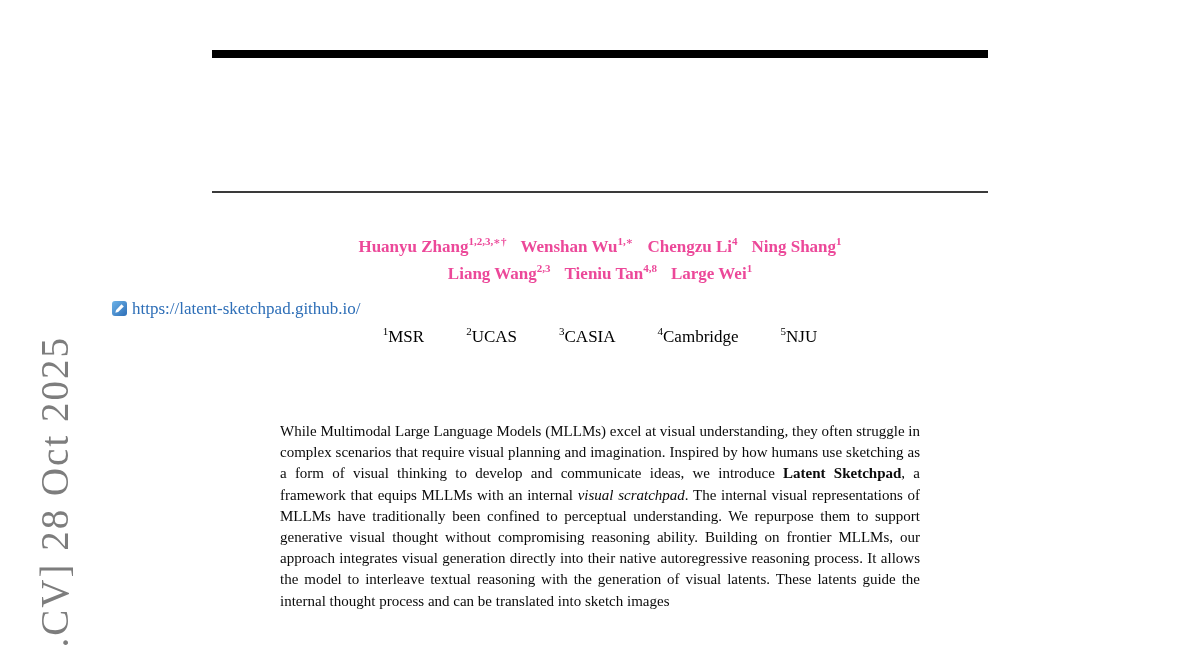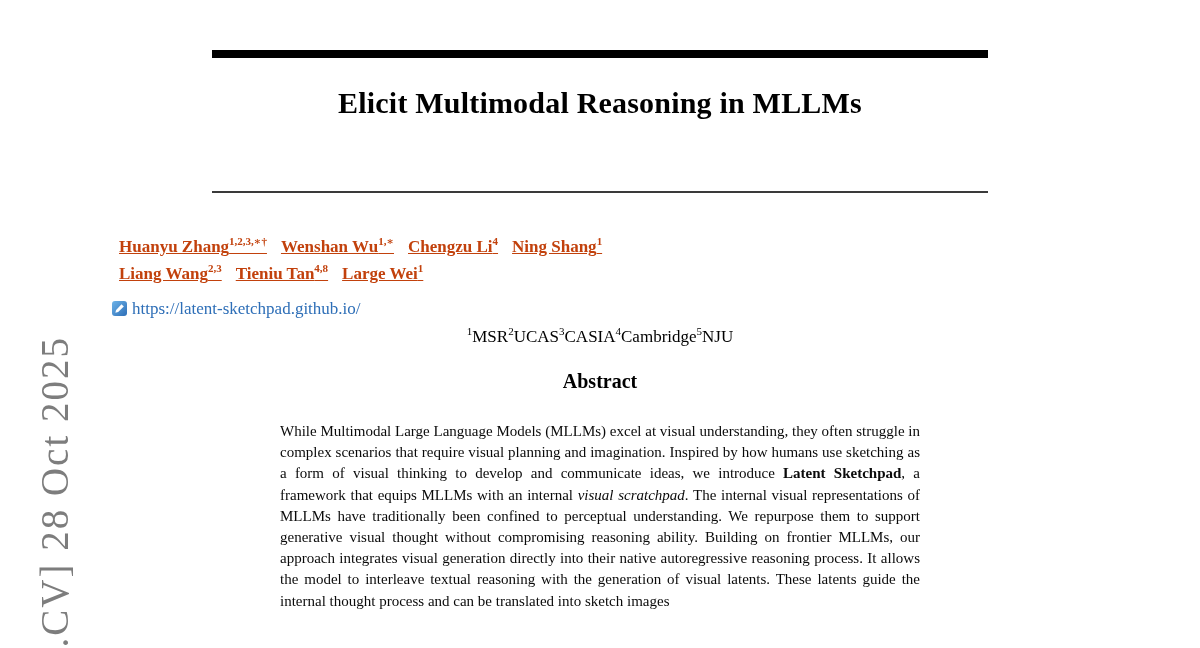--- a/index.html
+++ b/index.html
@@ -38,45 +38,44 @@
   .title {
     position: absolute; left: 212px; top: 84px; width: 776px;
     text-align: center;
     font-size: 30px; font-weight: bold; line-height: 38px;
     color: #000000;
     letter-spacing: 0.2px;
   }
 
   .authors {
     position: absolute; left: 112px; top: 230px; width: 976px;
-    text-align: left;
+    text-align: center;
     font-size: 17px; font-weight: bold; line-height: 23px;
-    color: #c2410c;
-    text-decoration: underline;
+    color: #ec4899;
   }
   .authors .author { margin: 0 7px; white-space: nowrap; }
   .authors sup { font-weight: bold; font-size: 11px; }
 
   .link-row {
     position: absolute; left: 112px; top: 299px; width: 976px;
     font-size: 17px; line-height: 20px;
   }
   .pad-icon {
     display: inline-block; width: 15px; height: 15px;
     background: linear-gradient(135deg, #6db3e8, #2d6eb7);
     border-radius: 3px;
     vertical-align: -2px; margin-right: 5px;
     position: relative;
   }
   .pad-icon svg { position: absolute; left: 2px; top: 2px; }
   .paper-link { color: #2d6eb7; text-decoration: none; }
 
   .affils {
     position: absolute; left: 112px; top: 321px; width: 976px;
-    display: flex; justify-content: center; 
+    display: flex; justify-content: center; gap: 42px;
     font-size: 17px; line-height: 21px; color: #000000;
   }
   .affils sup { font-size: 11px; }
 
   .abstract-heading {
     position: absolute; left: 212px; top: 370px; width: 776px;
     text-align: center; font-size: 20px; font-weight: bold; color: #000000;
   }
 
   .abstract-body {
@@ -89,21 +88,20 @@
 </head>
 <body>
 
 <div class="page">
 
   <div class="watermark">cs.CV] 28 Oct 2025</div>
 
   <div class="rule-thick"></div>
 
   <div class="title">
-    <div>Elicit Multimodal Reasoning in MLLMs</div>
   </div>
 
   <div class="rule-thin"></div>
 
   <div class="authors">
     <div><span class="author"><span>Huanyu Zhang</span><sup>1,2,3,∗†</sup></span><span class="author"><span>Wenshan Wu</span><sup>1,∗</sup></span><span class="author"><span>Chengzu Li</span><sup>4</sup></span><span class="author"><span>Ning Shang</span><sup>1</sup></span></div>
     <div><span class="author"><span>Liang Wang</span><sup>2,3</sup></span><span class="author"><span>Tieniu Tan</span><sup>4,8</sup></span><span class="author"><span>Large Wei</span><sup>1</sup></span></div>
   </div>
 
   <div class="link-row">
@@ -115,17 +113,16 @@
   </div>
 
   <div class="affils">
       <span><sup>1</sup>MSR</span>
       <span><sup>2</sup>UCAS</span>
       <span><sup>3</sup>CASIA</span>
       <span><sup>4</sup>Cambridge</span>
       <span><sup>5</sup>NJU</span>
     </div>
 
-  <div class="abstract-heading">Abstract</div>
 
   <div class="abstract-body"><span>While Multimodal Large Language Models (MLLMs) excel at visual understanding, they often struggle in complex scenarios that require visual planning and imagination. Inspired by how humans use sketching as a form of visual thinking to develop and communicate ideas, we introduce </span><span style="font-weight: bold;">Latent Sketchpad</span><span>, a framework that equips MLLMs with an internal </span><span style="font-style: italic;">visual scratchpad</span><span>. The internal visual representations of MLLMs have traditionally been confined to perceptual understanding. We repurpose them to support generative visual thought without compromising reasoning ability. Building on frontier MLLMs, our approach integrates visual generation directly into their native autoregressive reasoning process. It allows the model to interleave textual reasoning with the generation of visual latents. These latents guide the internal thought process and can be translated into sketch images</span></div>
 
 </div>
 
 </body></html>

